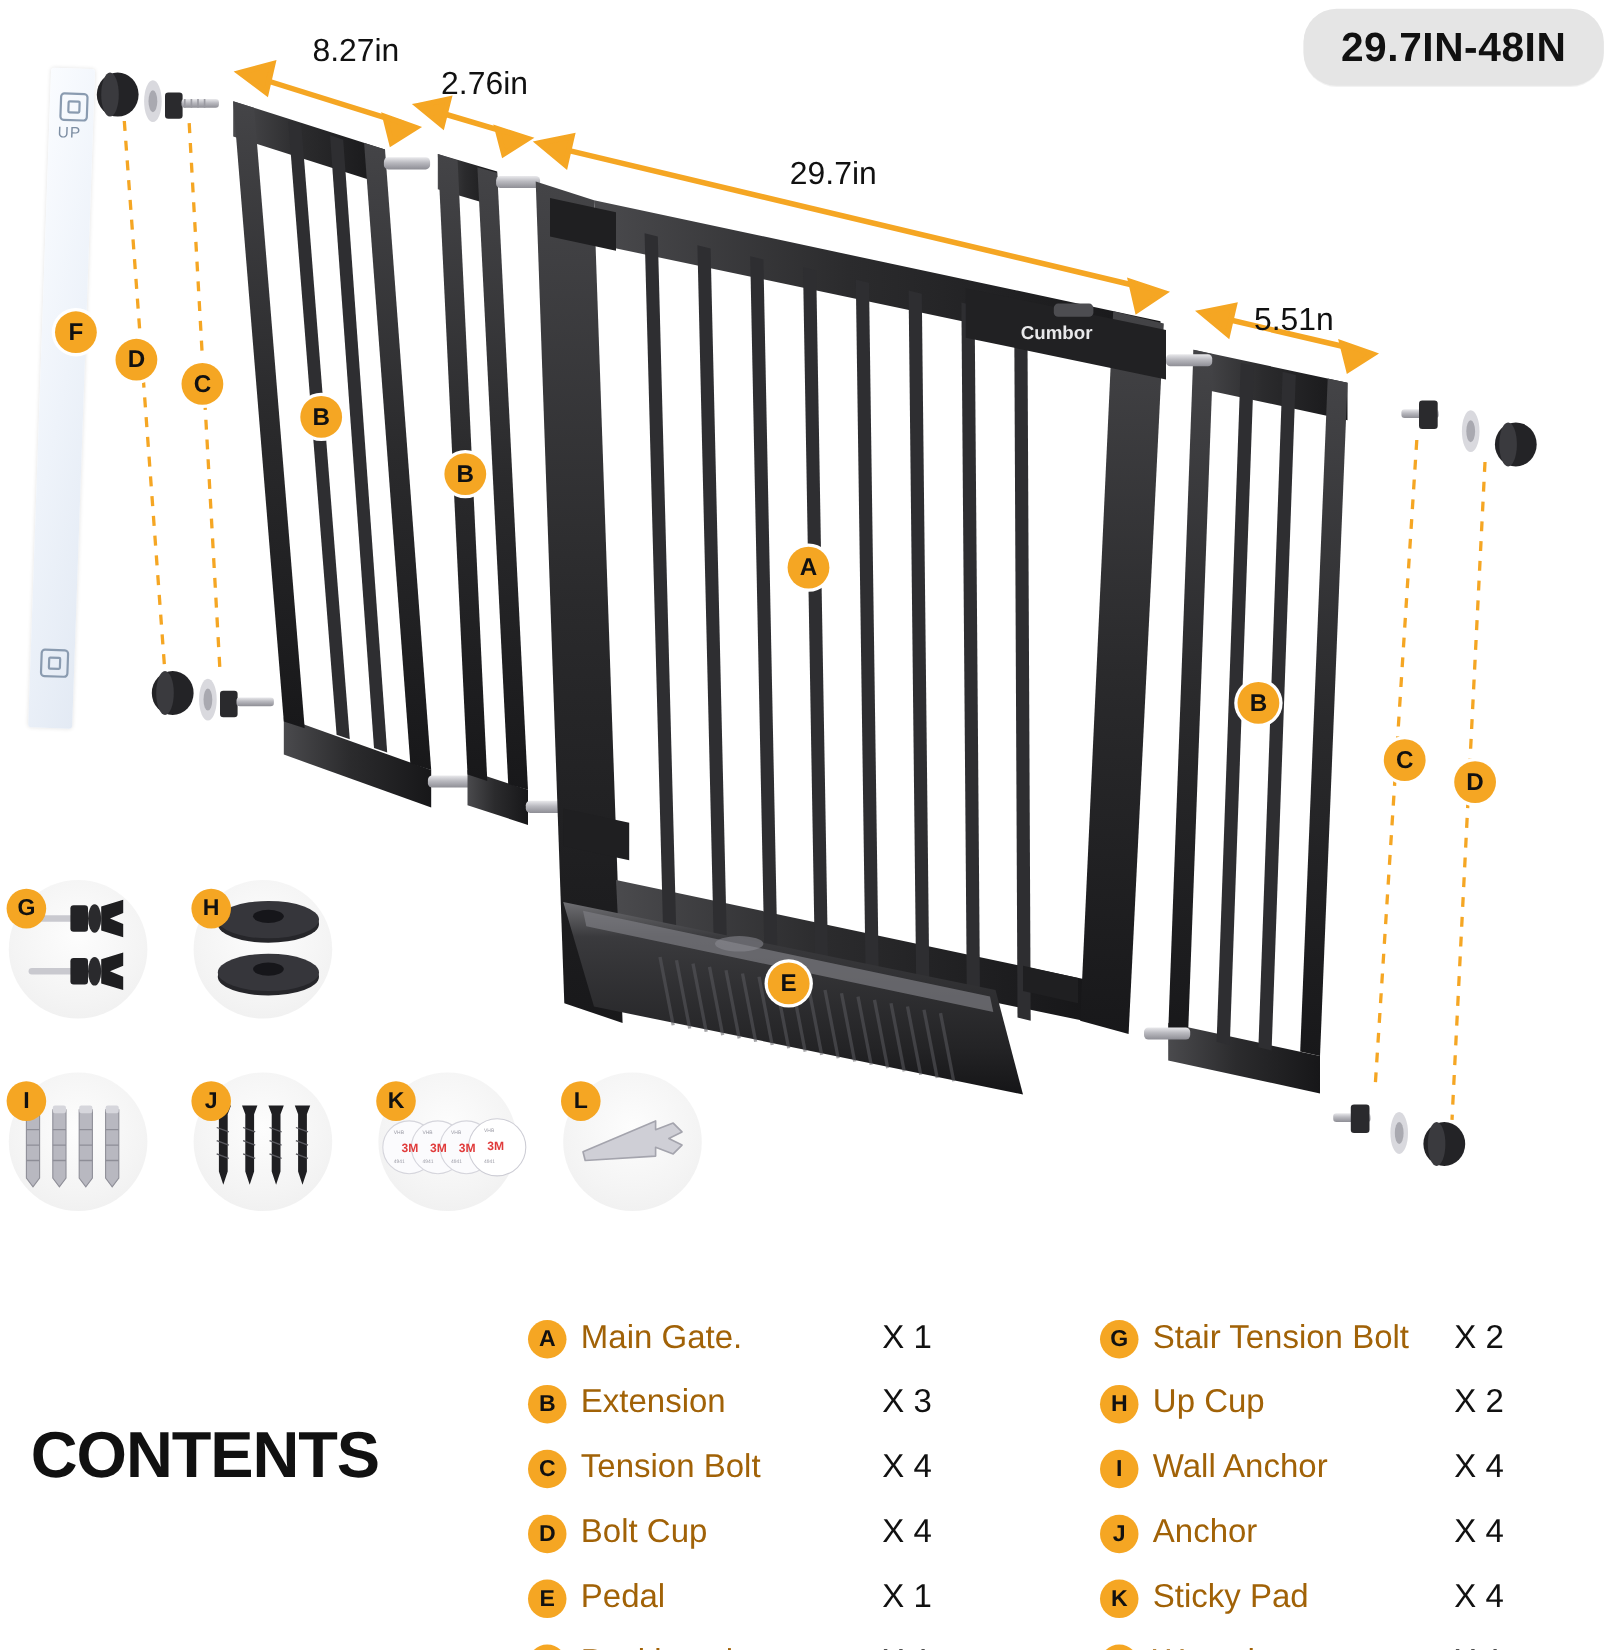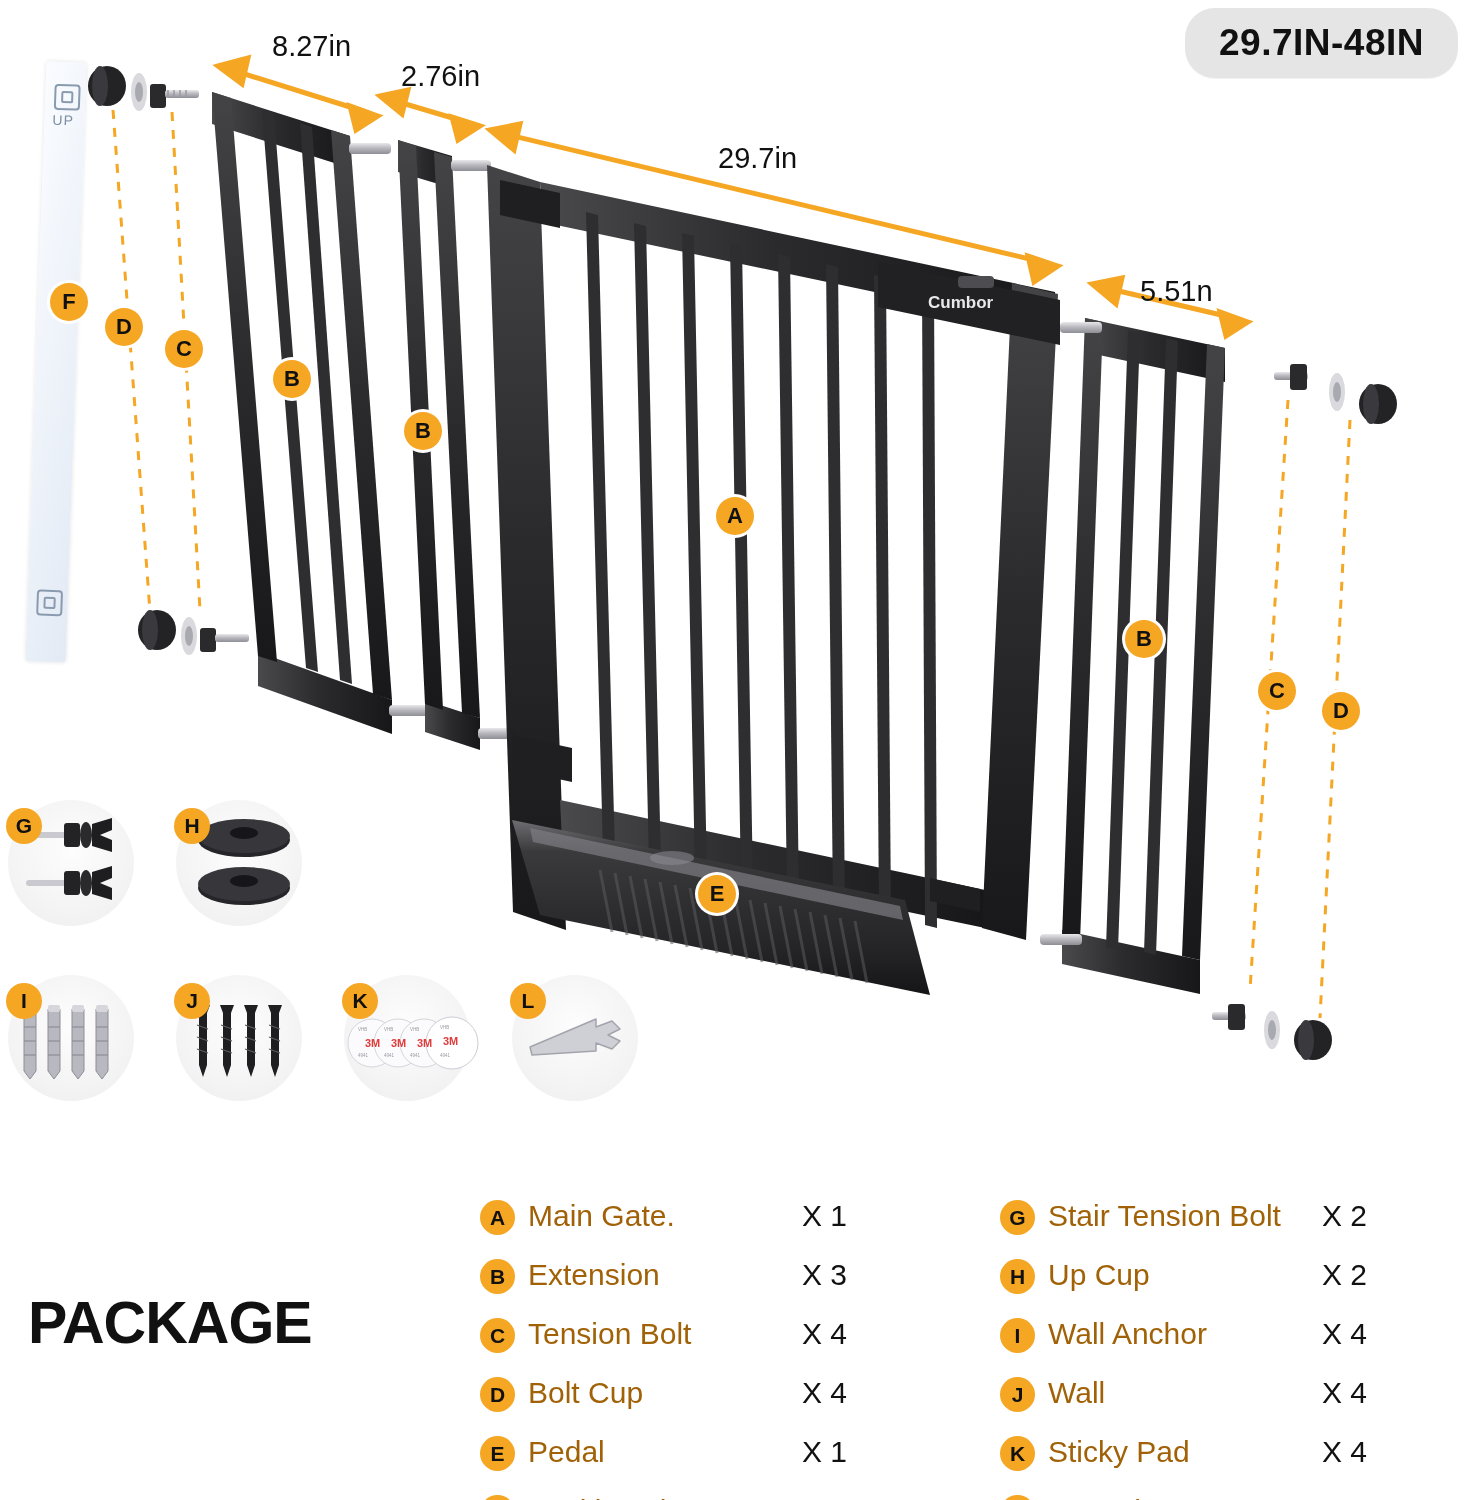--- a/index.html
+++ b/index.html
@@ -274,21 +274,21 @@
   </g>
 
   <g stroke="#F5A623" stroke-width="3" stroke-dasharray="9 9" fill="none">
     <line x1="113" y1="110" x2="150" y2="612"></line>
     <line x1="172" y1="112" x2="200" y2="610"></line>
     <line x1="1288" y1="400" x2="1250" y2="990"></line>
     <line x1="1350" y1="420" x2="1320" y2="1018"></line>
   </g>
 </svg>
 
-<div class="layer dim-label" style="left:272px;top:30px;">8.27in</div>
+<div class="layer dim-label" style="left:284px;top:30px;">8.27in</div>
 <div class="layer dim-label" style="left:381px;top:60px;margin-left:20px;">2.76in</div>
 <div class="layer dim-label" style="left:718px;top:142px;">29.7in</div>
 <div class="layer dim-label" style="left:1140px;top:275px;">5.51n</div>
 
 <div class="callout" style="left:50px;top:283px;">F</div>
 <div class="callout" style="left:105px;top:308px;">D</div>
 <div class="callout" style="left:165px;top:330px;">C</div>
 <div class="callout" style="left:273px;top:360px;">B</div>
 <div class="callout" style="left:404px;top:412px;">B</div>
 <div class="callout" style="left:716px;top:497px;">A</div>
@@ -412,21 +412,21 @@
 </svg>
 <div class="part-letter" style="left:342px;top:983px;">K</div>
 
 <div class="part-circle" style="left:512px;top:975px;"></div>
 <svg class="layer" style="left:512px;top:975px;" width="126" height="126">
   <path d="M18 72 L84 44 L84 52 L100 46 L108 54 L96 60 L108 66 L100 74 L84 68 L84 76 L20 80 Z" fill="#cfcfd6" stroke="#a4a4ad" stroke-width="1.5" stroke-linejoin="round"></path>
 </svg>
 <div class="part-letter" style="left:510px;top:983px;">L</div>
 
 <div class="layer" id="pkg-title">
-  <div>PACKAGE</div>
+  <div>CONTENTS</div>
 </div>
 
 <div class="layer" id="legend">
   <div class="legend-col" style="left:0;">
     <div class="legend-row">
       <div class="legend-badge">A</div>
       <div class="legend-name">Main Gate.</div>
       <div class="legend-qty">X 1</div>
     </div>
     <div class="legend-row">
@@ -467,21 +467,21 @@
       <div class="legend-name">Up Cup</div>
       <div class="legend-qty">X 2</div>
     </div>
     <div class="legend-row">
       <div class="legend-badge">I</div>
       <div class="legend-name">Wall Anchor</div>
       <div class="legend-qty">X 4</div>
     </div>
     <div class="legend-row">
       <div class="legend-badge">J</div>
-      <div class="legend-name">Wall</div>
+      <div class="legend-name">Anchor</div>
       <div class="legend-qty">X 4</div>
     </div>
     <div class="legend-row">
       <div class="legend-badge">K</div>
       <div class="legend-name">Sticky Pad</div>
       <div class="legend-qty">X 4</div>
     </div>
     <div class="legend-row">
       <div class="legend-badge">L</div>
       <div class="legend-name">Wrench</div>

